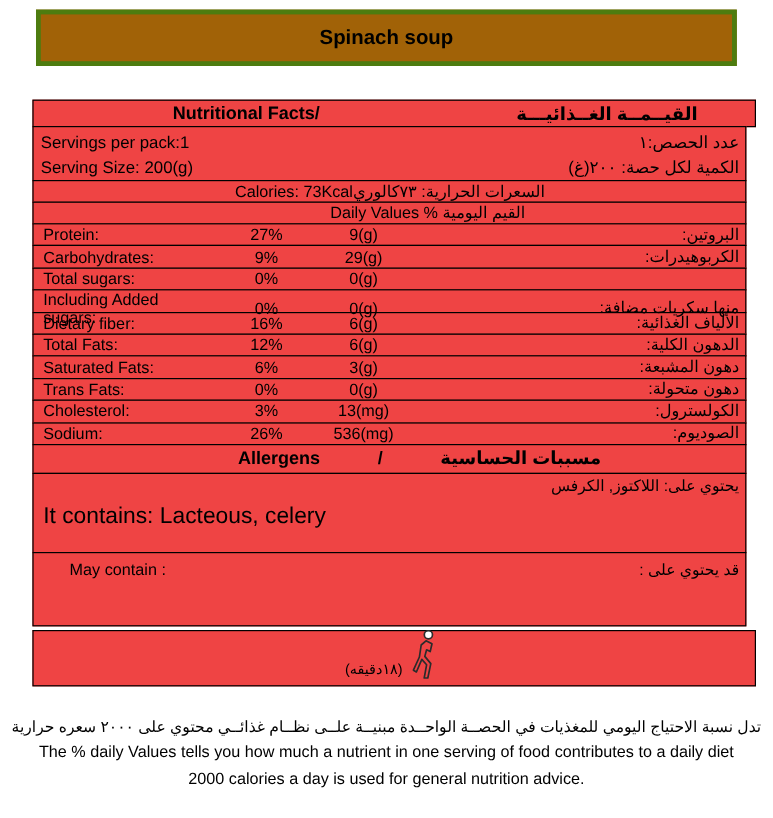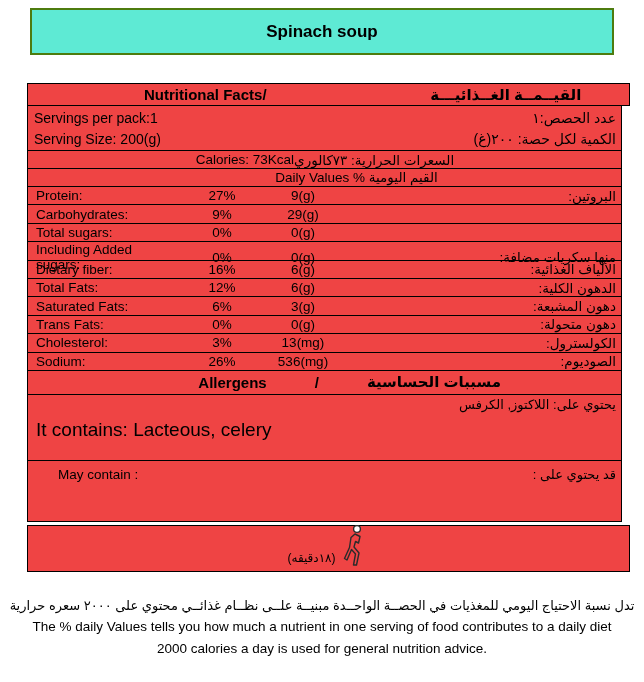--- a/index.html
+++ b/index.html
@@ -7,22 +7,22 @@
   body {
     width: 644px; height: 682px; position: relative;
     background: #ffffff; color: #000;
     font-family: "Liberation Sans", "DejaVu Sans", sans-serif;
     overflow: hidden;
   }
 
   
   .title-box {
     position: absolute; left: 30px; top: 8px; width: 584px; height: 47px;
-    border: 2px solid #4d7c0f; display: flex; align-items: center; justify-content: center;
-    background: #5eead4;
+    border: 4px solid #4d7c0f; display: flex; align-items: center; justify-content: center;
+    background: #a16207;
   }
   .title-box .t { font-size: 17px; font-weight: bold; }
 
   
   .nf { position: absolute; left: 27px; top: 84px; width: 603px; }
   .row { border: 1px solid #000; margin-top: -1px; background: #ef4444; }
   .row.wide { width: 603px; }
   .row.body { width: 595px; }
 
   .hdr { height: 23px; display: grid; grid-template-columns: 59% 41%; align-items: center; }
@@ -99,20 +99,21 @@
   <div class="row body nrow">
     <span class="c-en">Protein:</span>
     <span class="c-dv">27%</span>
     <span class="c-amt">9(g)</span>
     <span class="c-ar">البروتين:</span>
   </div>
   <div class="row body nrow">
     <span class="c-en">Carbohydrates:</span>
     <span class="c-dv">9%</span>
     <span class="c-amt">29(g)</span>
+    <span class="c-ar">الكربوهيدرات:</span>
   </div>
   <div class="row body nrow">
     <span class="c-en">Total sugars:</span>
     <span class="c-dv">0%</span>
     <span class="c-amt">0(g)</span>
   </div>
   <div class="row body nrow">
     <span class="c-en">Including Added sugars:</span>
     <span class="c-dv">0%</span>
     <span class="c-amt">0(g)</span>

